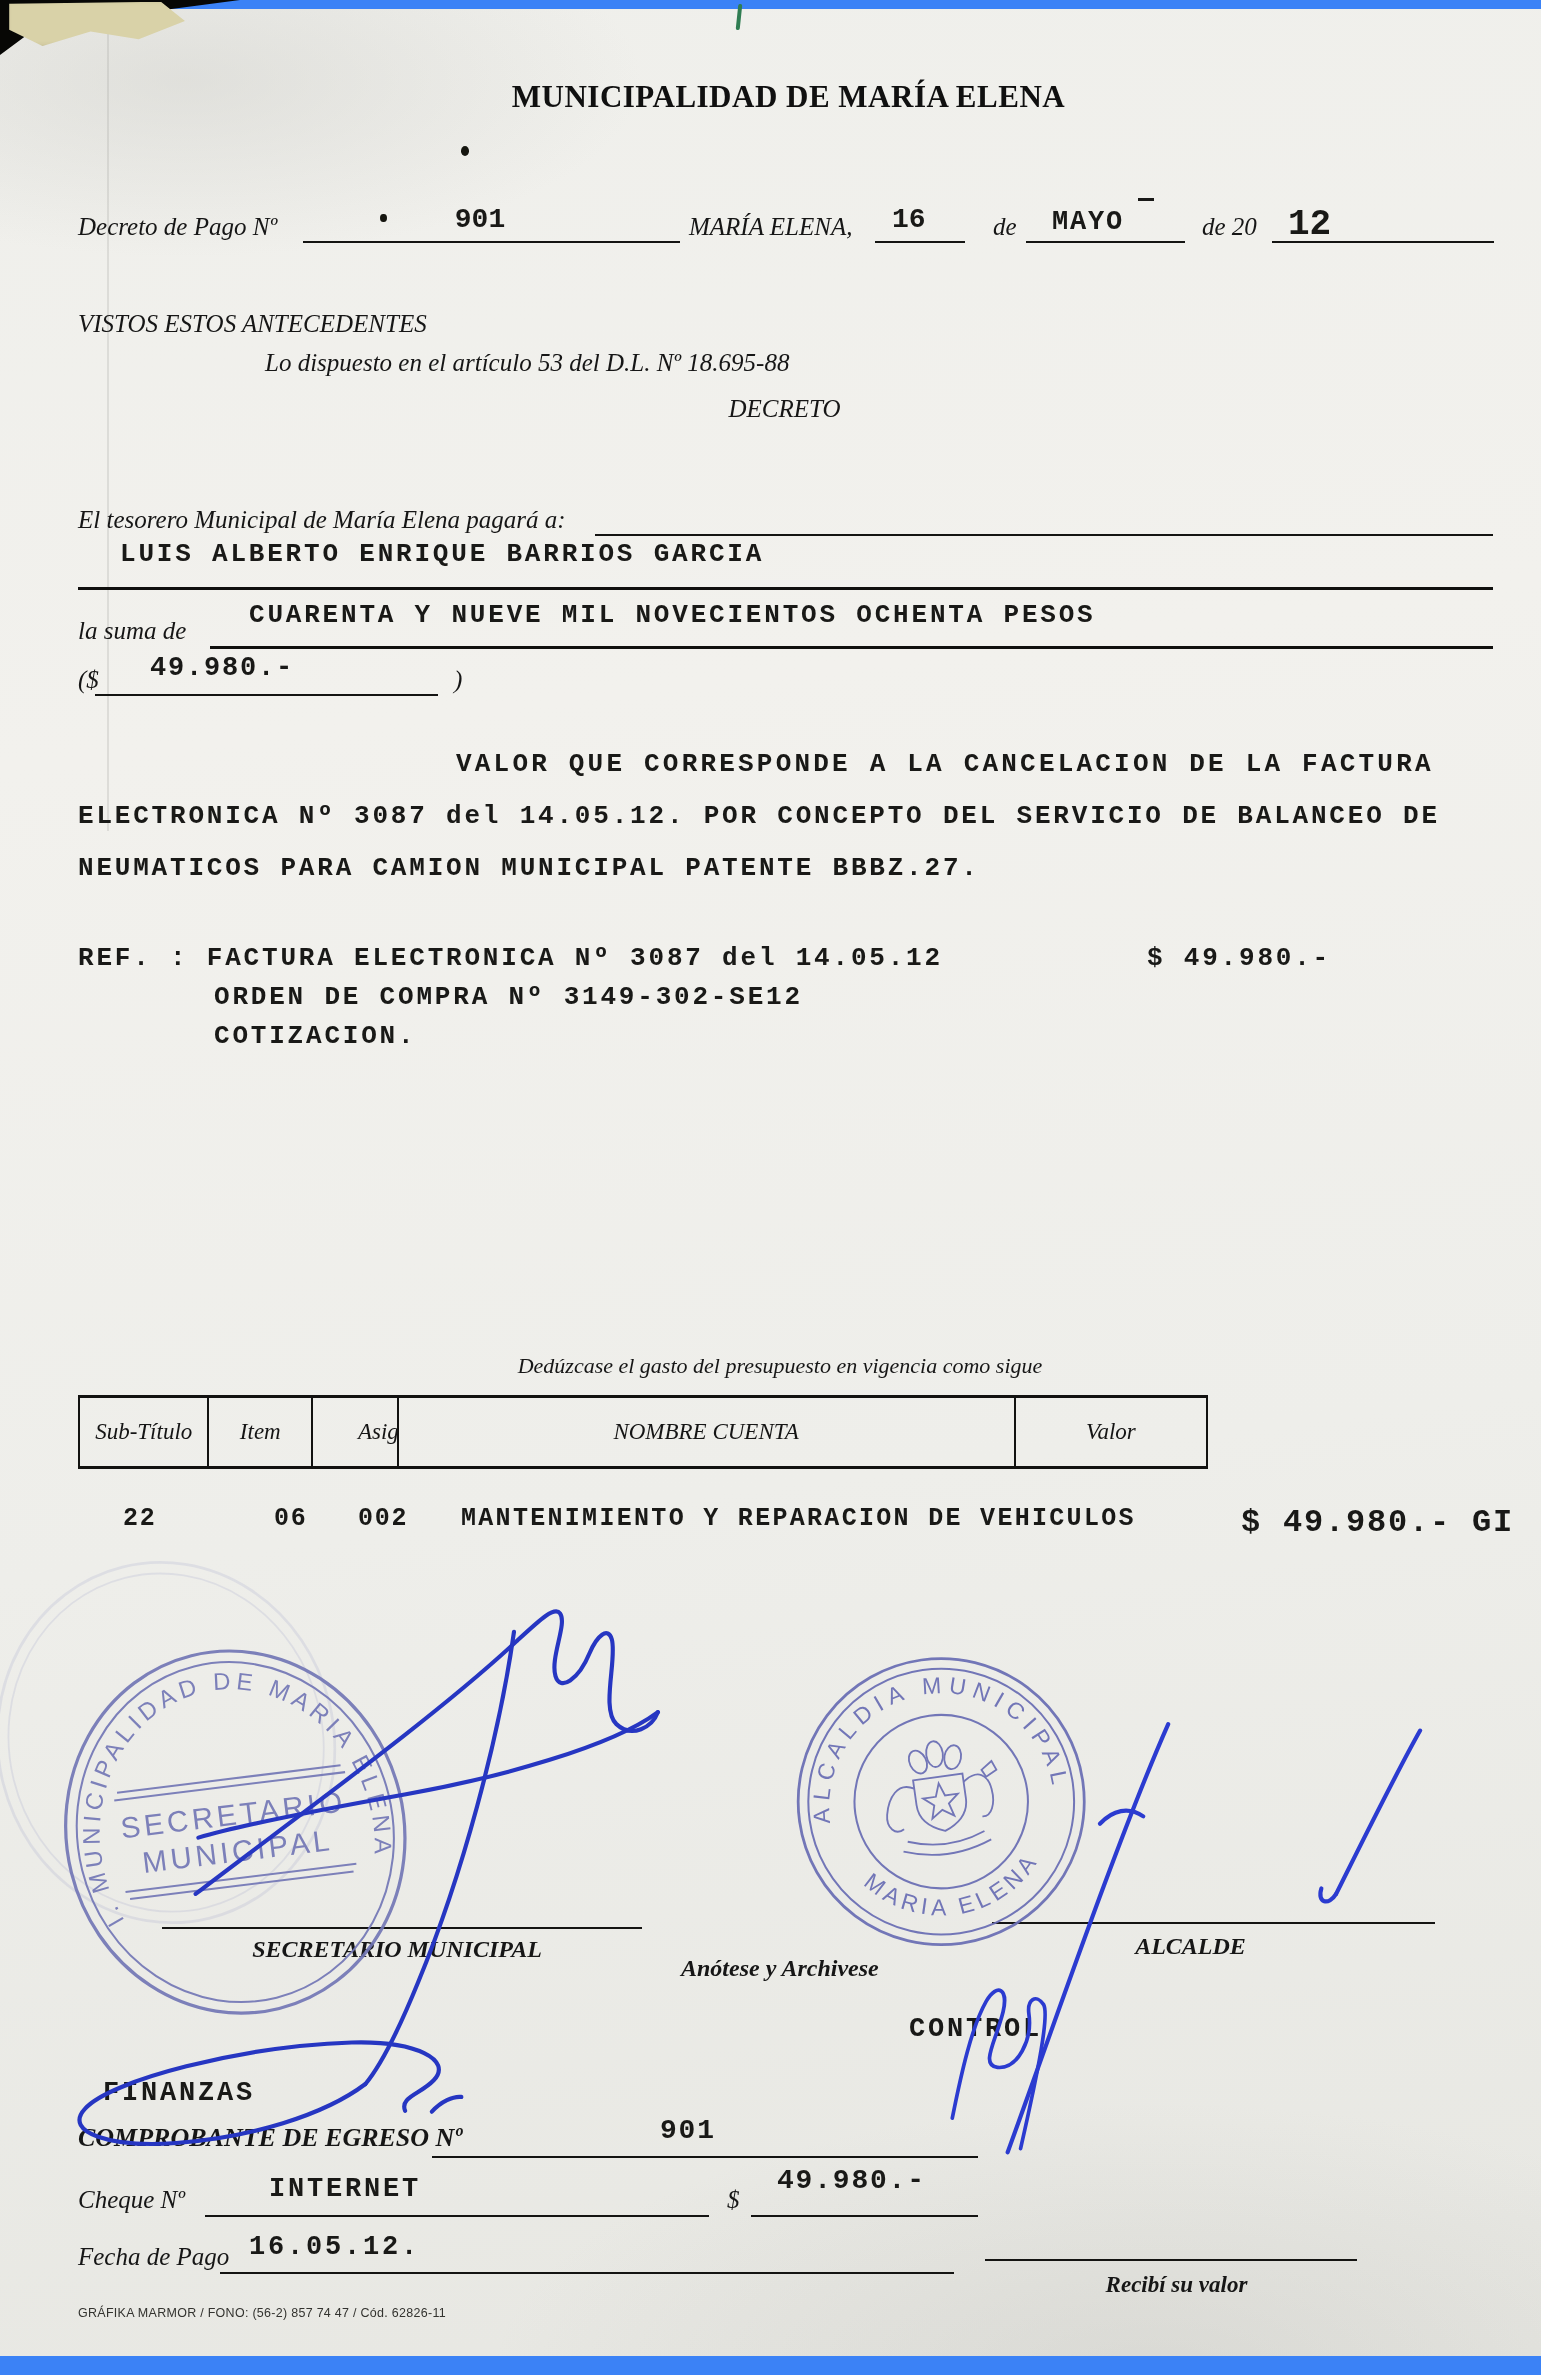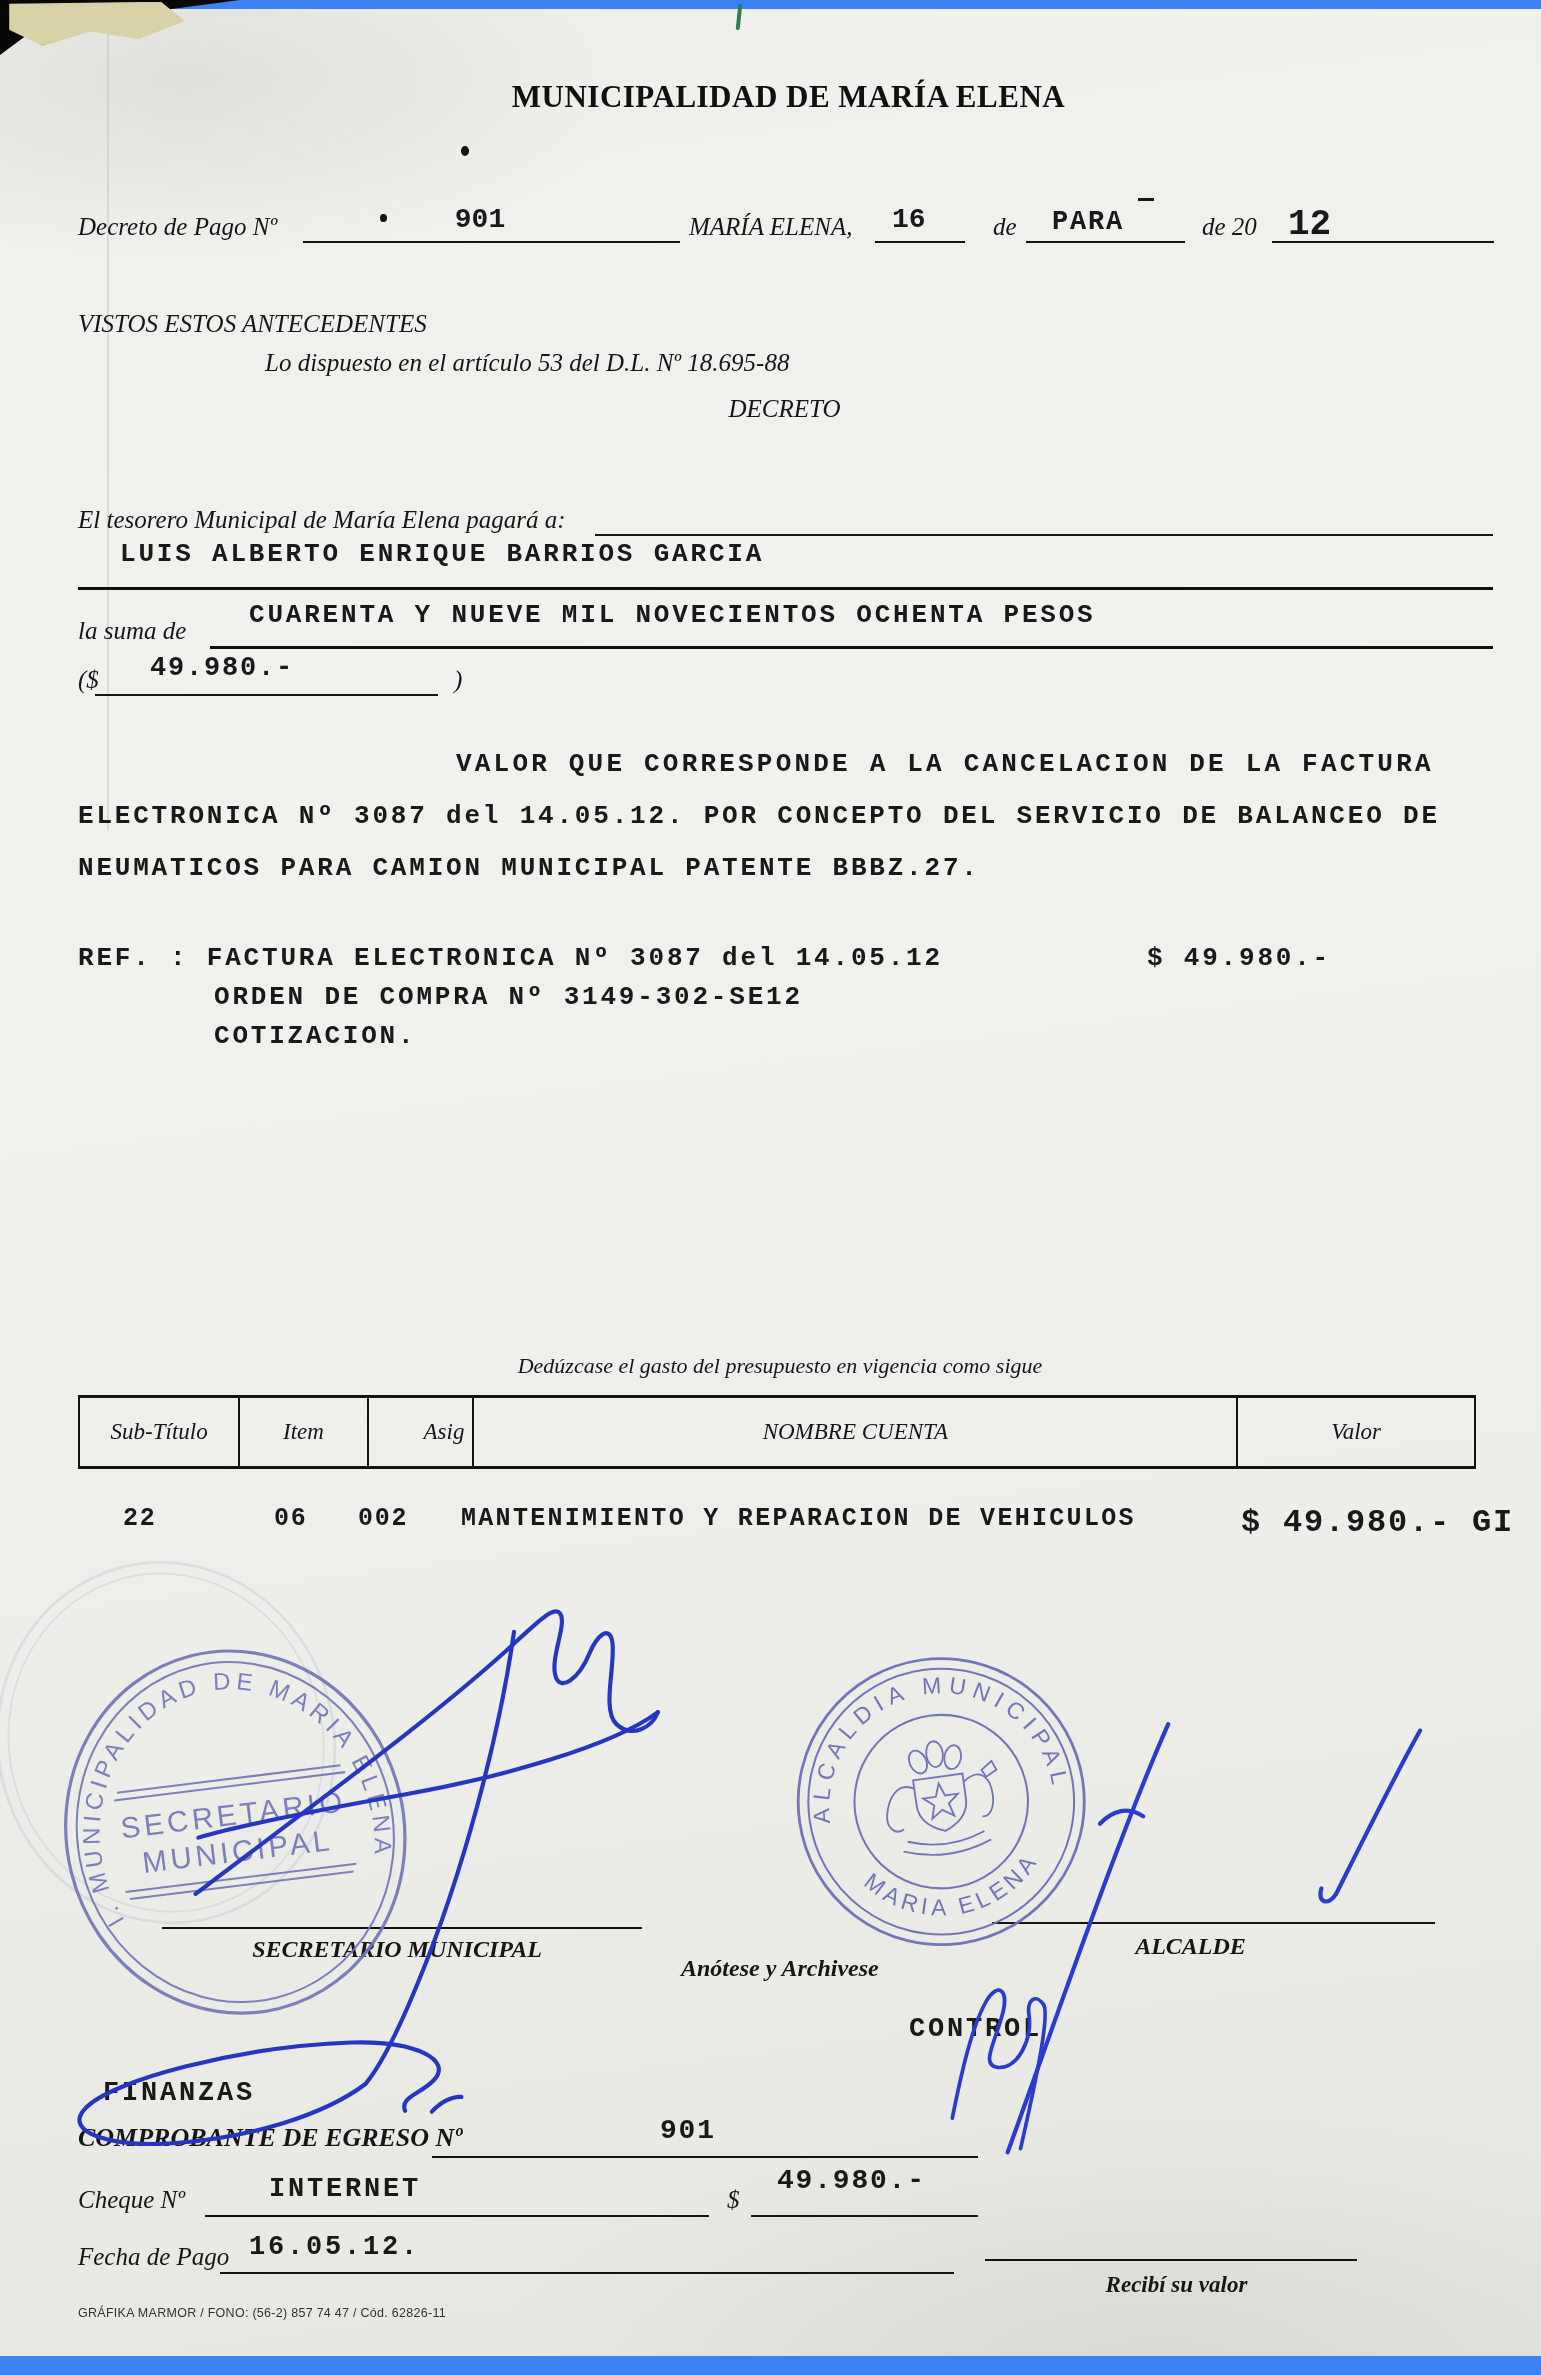--- a/index.html
+++ b/index.html
@@ -22,21 +22,21 @@
   .it{position:absolute;font-style:italic;color:#161616;white-space:nowrap;}
   .mono{position:absolute;font-family:"Liberation Mono","DejaVu Sans Mono",monospace;
         font-weight:bold;color:#191917;white-space:nowrap;}
   .rule{position:absolute;border-bottom:2.8px solid #141412;height:0;}
   .rule-heavy{position:absolute;border-bottom:3.7px solid #10100e;height:0;}
   .ctr{text-align:center;}
   .title{position:absolute;left:401px;top:79px;width:775px;text-align:center;
          font-weight:bold;font-size:31px;letter-spacing:0.5px;color:#101010;}
   .macron{position:absolute;border-top:3.7px solid #191917;width:15.7px;height:0;}
 
-  .tbl{position:absolute;left:78px;top:1395px;width:1398px;height:74px;display:flex;
+  .tbl{position:absolute;left:78px;top:1395px;width:1130px;height:74px;display:flex;
        border:2.8px solid #121210;border-top-width:3.7px;border-bottom-width:3.7px;box-sizing:border-box;}
   .tbl .cell{border-right:2.8px solid #121210;display:flex;align-items:center;justify-content:center;
        font-style:italic;font-size:23px;color:#151515;box-sizing:border-box;}
   .tbl .cell:last-child{border-right:none;}
 
   .tinyprint{position:absolute;left:78px;top:2305px;font-family:"Liberation Sans",sans-serif;
        font-size:13px;color:#33332f;letter-spacing:0.3px;transform:scaleX(.96);transform-origin:left;}
   svg{position:absolute;left:0;top:0;pointer-events:none;}
   .stamp-text{font-family:"Liberation Sans",sans-serif;}
 </style>
@@ -55,21 +55,21 @@
   <div class="title">MUNICIPALIDAD DE MARÍA ELENA</div>
 
   <div class="it" style="left:78px;top:213px;font-size:25px;">Decreto de Pago Nº</div>
   <div class="rule" style="left:303px;top:241px;width:377px;"></div>
   <div class="mono" style="left:420px;top:204px;width:120px;font-size:28px;text-align:center;">901</div>
   <div class="it" style="left:689px;top:213px;font-size:25px;">MARÍA ELENA,</div>
   <div class="rule" style="left:875px;top:241px;width:90px;"></div>
   <div class="mono" style="left:892px;top:204px;font-size:28px;">16</div>
   <div class="it" style="left:993px;top:213px;font-size:25px;">de</div>
   <div class="rule" style="left:1026px;top:241px;width:159px;"></div>
-  <div class="mono" style="left:1052px;top:207px;font-size:27px;letter-spacing:1.8px;">PARA</div>
+  <div class="mono" style="left:1052px;top:207px;font-size:27px;letter-spacing:1.8px;">MAYO</div>
   <div class="macron" style="left:1138px;top:198px;"></div>
   <div class="it" style="left:1202px;top:213px;font-size:25px;">de 20</div>
   <div class="rule" style="left:1272px;top:241px;width:222px;"></div>
   <div class="mono" style="left:1288px;top:204px;font-size:36px;">12</div>
 
   <div class="it" style="left:78px;top:310px;font-size:25px;">VISTOS ESTOS ANTECEDENTES</div>
   <div class="it" style="left:265px;top:349px;font-size:25px;">Lo dispuesto en el artículo 53 del D.L. Nº 18.695-88</div>
   <div class="it ctr" style="left:646px;top:395px;width:277px;font-size:25px;">DECRETO</div>
 
   <div class="it" style="left:78px;top:506px;font-size:25px;">El tesorero Municipal de María Elena pagará a:</div>

